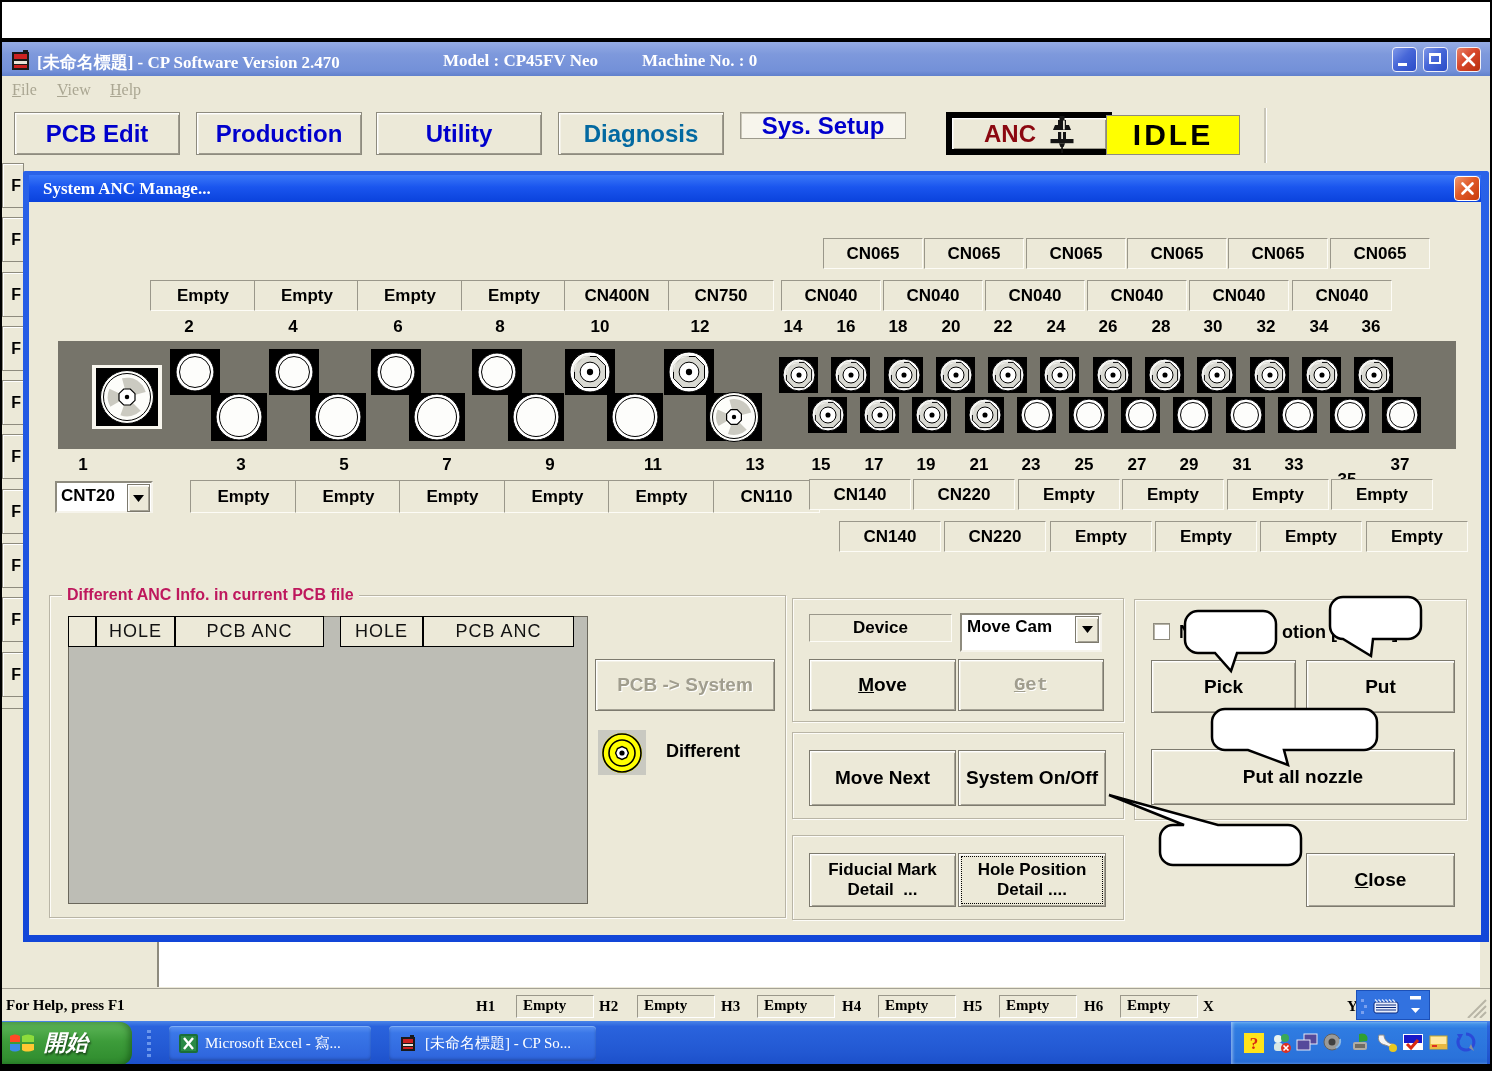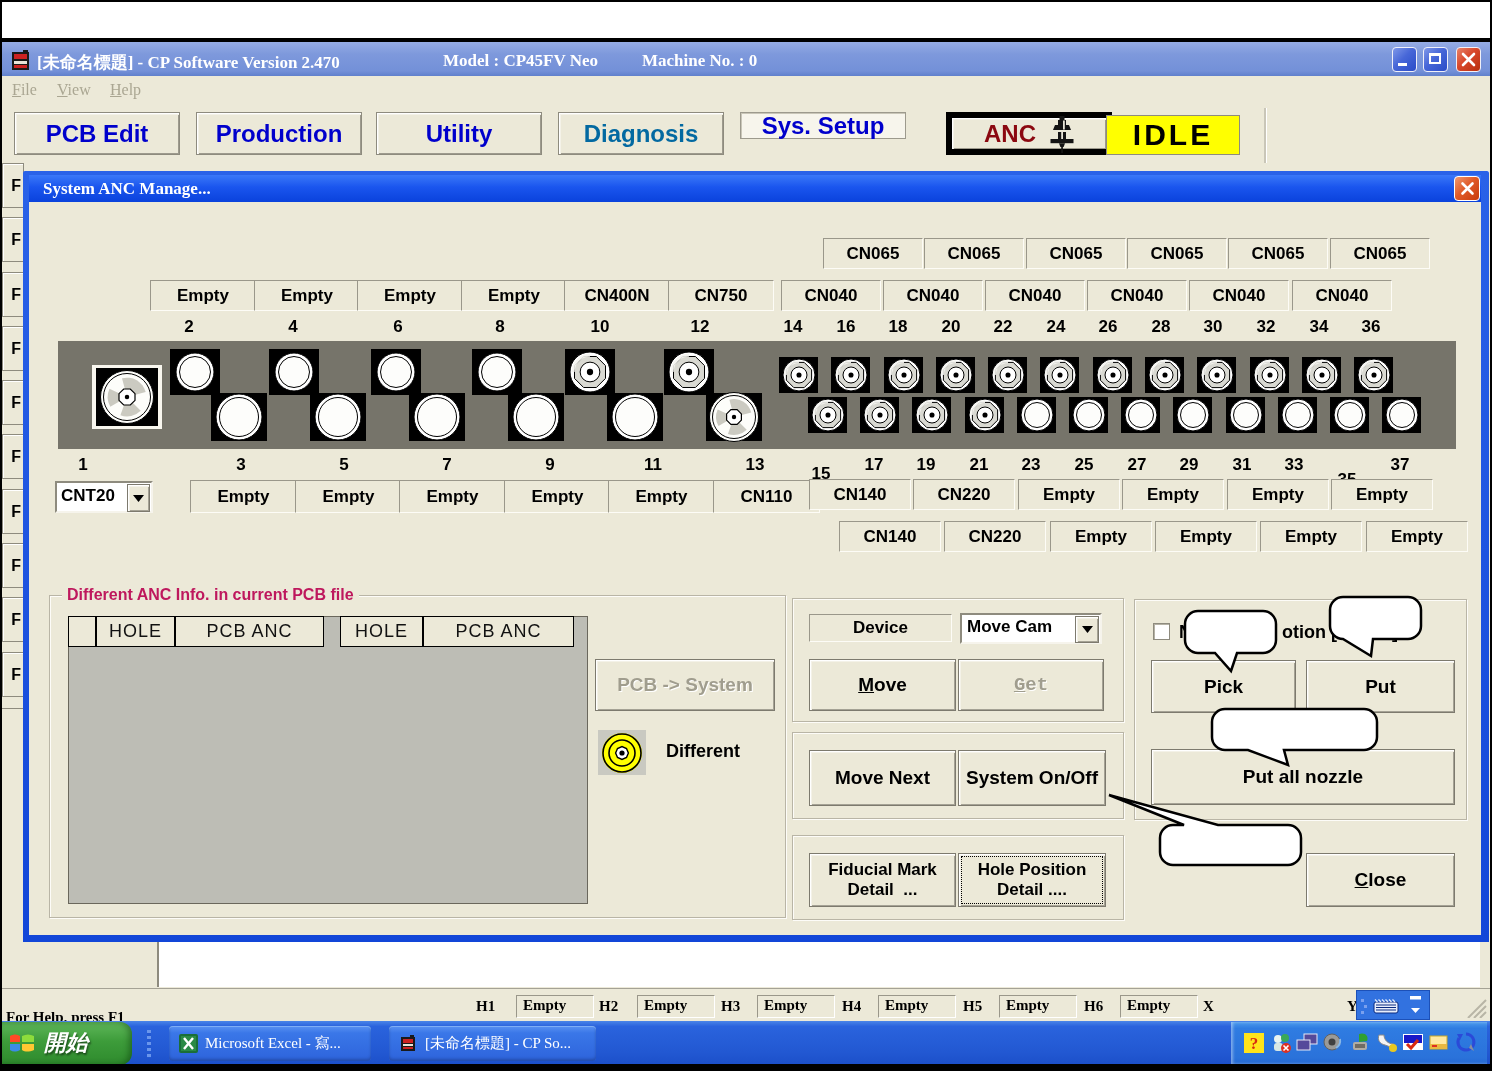--- a/index.html
+++ b/index.html
@@ -74,21 +74,21 @@
 <div class="a" style="left:2px;top:434px;width:22px;height:45px;background:#ECE9D8;border:1px solid #8e8b7e;box-shadow:inset 1px 1px 0 #fff;box-sizing:border-box;font-weight:bold;font-size:16px;color:#000;display:flex;align-items:center;justify-content:flex-end;padding-right:2px;box-sizing:border-box;">F</div>
 <div class="a" style="left:2px;top:489px;width:22px;height:45px;background:#ECE9D8;border:1px solid #8e8b7e;box-shadow:inset 1px 1px 0 #fff;box-sizing:border-box;font-weight:bold;font-size:16px;color:#000;display:flex;align-items:center;justify-content:flex-end;padding-right:2px;box-sizing:border-box;">F</div>
 <div class="a" style="left:2px;top:543px;width:22px;height:45px;background:#ECE9D8;border:1px solid #8e8b7e;box-shadow:inset 1px 1px 0 #fff;box-sizing:border-box;font-weight:bold;font-size:16px;color:#000;display:flex;align-items:center;justify-content:flex-end;padding-right:2px;box-sizing:border-box;">F</div>
 <div class="a" style="left:2px;top:597px;width:22px;height:45px;background:#ECE9D8;border:1px solid #8e8b7e;box-shadow:inset 1px 1px 0 #fff;box-sizing:border-box;font-weight:bold;font-size:16px;color:#000;display:flex;align-items:center;justify-content:flex-end;padding-right:2px;box-sizing:border-box;">F</div>
 <div class="a" style="left:2px;top:652px;width:22px;height:45px;background:#ECE9D8;border:1px solid #8e8b7e;box-shadow:inset 1px 1px 0 #fff;box-sizing:border-box;font-weight:bold;font-size:16px;color:#000;display:flex;align-items:center;justify-content:flex-end;padding-right:2px;box-sizing:border-box;">F</div>
 <div class="a" style="left:2px;top:708px;width:22px;height:3px;border-top:1px solid #8e8b7e;"></div>
 <div class="a" style="left:1489px;top:171px;width:1px;height:822px;background:#ECE9D8;"></div>
 <div class="a" style="left:2px;top:941px;width:1488px;height:48px;background:#ECE9D8;"></div>
 <div class="a" style="left:157px;top:942px;width:1323px;height:45px;background:#fff;border-left:2px solid #8e8b7e;box-sizing:border-box;"></div>
 <div class="a" style="left:2px;top:988px;width:1488px;height:33px;background:#ECE9D8;border-top:1px solid #a5a295;"></div>
-<div class="a ser" style="left:6px;top:997px;font-size:15px;font-weight:bold;color:#000;margin-top:12px;">For Help, press F1</div>
+<div class="a ser" style="left:6px;top:997px;font-size:15px;font-weight:bold;color:#000;">For Help, press F1</div>
 <div class="a ser" style="left:476px;top:998px;font-size:15px;font-weight:bold;color:#000;">H1</div>
 <div class="a ser" style="left:516px;top:995px;width:78px;height:23px;background:#ECE9D8;border:1px solid;border-color:#9a978a #fff #fff #9a978a;box-sizing:border-box;font-size:15px;font-weight:bold;color:#000;padding:1px 0 0 6px;">Empty</div>
 <div class="a ser" style="left:599px;top:998px;font-size:15px;font-weight:bold;color:#000;">H2</div>
 <div class="a ser" style="left:637px;top:995px;width:78px;height:23px;background:#ECE9D8;border:1px solid;border-color:#9a978a #fff #fff #9a978a;box-sizing:border-box;font-size:15px;font-weight:bold;color:#000;padding:1px 0 0 6px;">Empty</div>
 <div class="a ser" style="left:721px;top:998px;font-size:15px;font-weight:bold;color:#000;">H3</div>
 <div class="a ser" style="left:757px;top:995px;width:78px;height:23px;background:#ECE9D8;border:1px solid;border-color:#9a978a #fff #fff #9a978a;box-sizing:border-box;font-size:15px;font-weight:bold;color:#000;padding:1px 0 0 6px;">Empty</div>
 <div class="a ser" style="left:842px;top:998px;font-size:15px;font-weight:bold;color:#000;">H4</div>
 <div class="a ser" style="left:878px;top:995px;width:78px;height:23px;background:#ECE9D8;border:1px solid;border-color:#9a978a #fff #fff #9a978a;box-sizing:border-box;font-size:15px;font-weight:bold;color:#000;padding:1px 0 0 6px;">Empty</div>
 <div class="a ser" style="left:963px;top:998px;font-size:15px;font-weight:bold;color:#000;">H5</div>
 <div class="a ser" style="left:999px;top:995px;width:78px;height:23px;background:#ECE9D8;border:1px solid;border-color:#9a978a #fff #fff #9a978a;box-sizing:border-box;font-size:15px;font-weight:bold;color:#000;padding:1px 0 0 6px;">Empty</div>
@@ -524,21 +524,21 @@
       <circle cx="17.0" cy="17.0" r="12.5" fill="#fdfdfb" stroke="#000" stroke-width="1"></circle>
     </svg>
   </div>
 <div class="a num" style="left:58px;top:455px;width:50px;">1</div>
 <div class="a num" style="left:216px;top:455px;width:50px;">3</div>
 <div class="a num" style="left:319px;top:455px;width:50px;">5</div>
 <div class="a num" style="left:422px;top:455px;width:50px;">7</div>
 <div class="a num" style="left:525px;top:455px;width:50px;">9</div>
 <div class="a num" style="left:628px;top:455px;width:50px;">11</div>
 <div class="a num" style="left:730px;top:455px;width:50px;">13</div>
-<div class="a num" style="left:796px;top:455px;width:50px;margin-top:9px;">15</div>
+<div class="a num" style="left:796px;top:455px;width:50px;">15</div>
 <div class="a num" style="left:849px;top:455px;width:50px;">17</div>
 <div class="a num" style="left:901px;top:455px;width:50px;">19</div>
 <div class="a num" style="left:954px;top:455px;width:50px;">21</div>
 <div class="a num" style="left:1006px;top:455px;width:50px;">23</div>
 <div class="a num" style="left:1059px;top:455px;width:50px;">25</div>
 <div class="a num" style="left:1112px;top:455px;width:50px;">27</div>
 <div class="a num" style="left:1164px;top:455px;width:50px;">29</div>
 <div class="a num" style="left:1217px;top:455px;width:50px;">31</div>
 <div class="a num" style="left:1269px;top:455px;width:50px;">33</div>
 <div class="a num" style="left:1322px;top:455px;width:50px;margin-top:15px;">35</div>
@@ -584,21 +584,21 @@
 <circle cx="22" cy="22" r="20" fill="#ffff00"></circle>
 <circle cx="22" cy="22" r="19" fill="none" stroke="#000" stroke-width="1.6"></circle>
 <circle cx="22" cy="22" r="13" fill="none" stroke="#000" stroke-width="1.6"></circle>
 <polygon points="28.4,22 26.5,26.5 22,28.4 17.5,26.5 15.6,22 17.5,17.5 22,15.6 26.5,17.5" fill="#fff" stroke="#000" stroke-width="1.4"></polygon>
 <circle cx="22" cy="22" r="2.6" fill="#000"></circle>
 </svg>
   </div>
 <div class="a" style="left:666px;top:741px;font-weight:bold;font-size:18px;color:#000;">Different</div>
 <div class="a grp" style="left:792px;top:598px;width:330px;height:122px;"></div>
 <div class="a flex" style="left:809px;top:614px;width:143px;height:28px;border:1px solid;border-color:#9a978a #fdfcf6 #fdfcf6 #9a978a;font-weight:bold;font-size:17px;color:#000;box-sizing:border-box;">Device</div>
-<div class="a" style="left:960px;top:613px;width:142px;height:31px;background:#fff;
+<div class="a" style="left:960px;top:613px;width:142px;height:39px;background:#fff;
 border:2px solid;border-color:#8e8b7e #f6f4ec #f6f4ec #8e8b7e;box-sizing:border-box;">
 <div class="a" style="left:5px;top:2px;font-weight:bold;font-size:17px;color:#000;">Move Cam</div>
 <div class="a btn" style="right:1px;top:1px;width:22px;height:25px;">
 <svg width="11" height="7" viewBox="0 0 11 7">
         <path d="M0 0 H11 L5.5 7 Z" fill="#000"></path>
       </svg>
     </div>
 </div>
 <div class="a btn" style="left:809px;top:659px;width:145px;height:50px;font-size:19px;">
     <span><u>M</u>ove</span>

